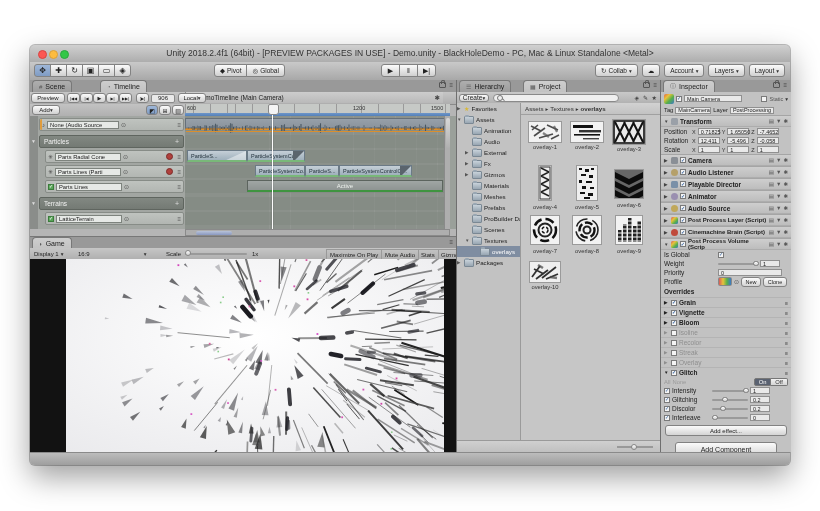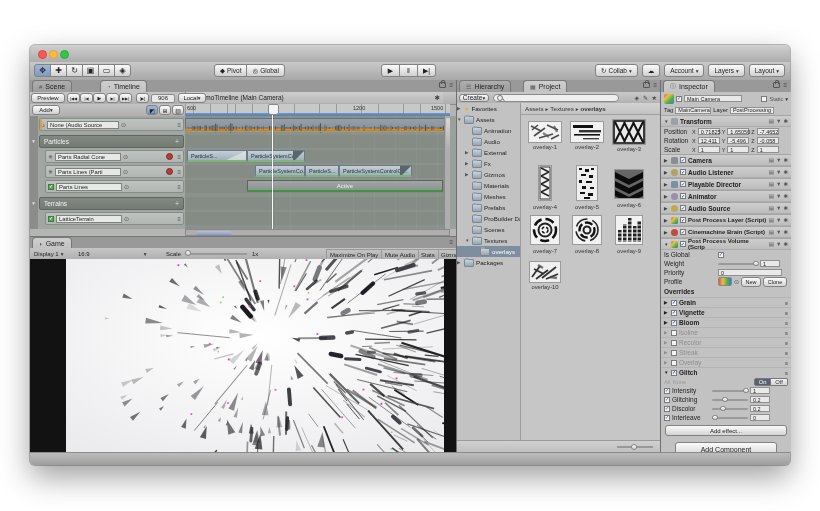--- a/index.html
+++ b/index.html
@@ -166,20 +166,21 @@
 </head>
 <body>
 
 <div class="stage">
  <div class="win">
 
   <div class="titlebar">
     <span class="tl red"></span>
     <span class="tl yel"></span>
     <span class="tl grn"></span>
+    <span class="title">Unity 2018.2.4f1 (64bit) - [PREVIEW PACKAGES IN USE] - Demo.unity - BlackHoleDemo - PC, Mac &amp; Linux Standalone &lt;Metal&gt;</span>
   </div>
 
   <div class="mtoolbar">
     <div class="tools">
       <span class="btn on">
             <span>✥</span>
           </span>
       <span class="btn">
             <span>✚</span>
           </span>

